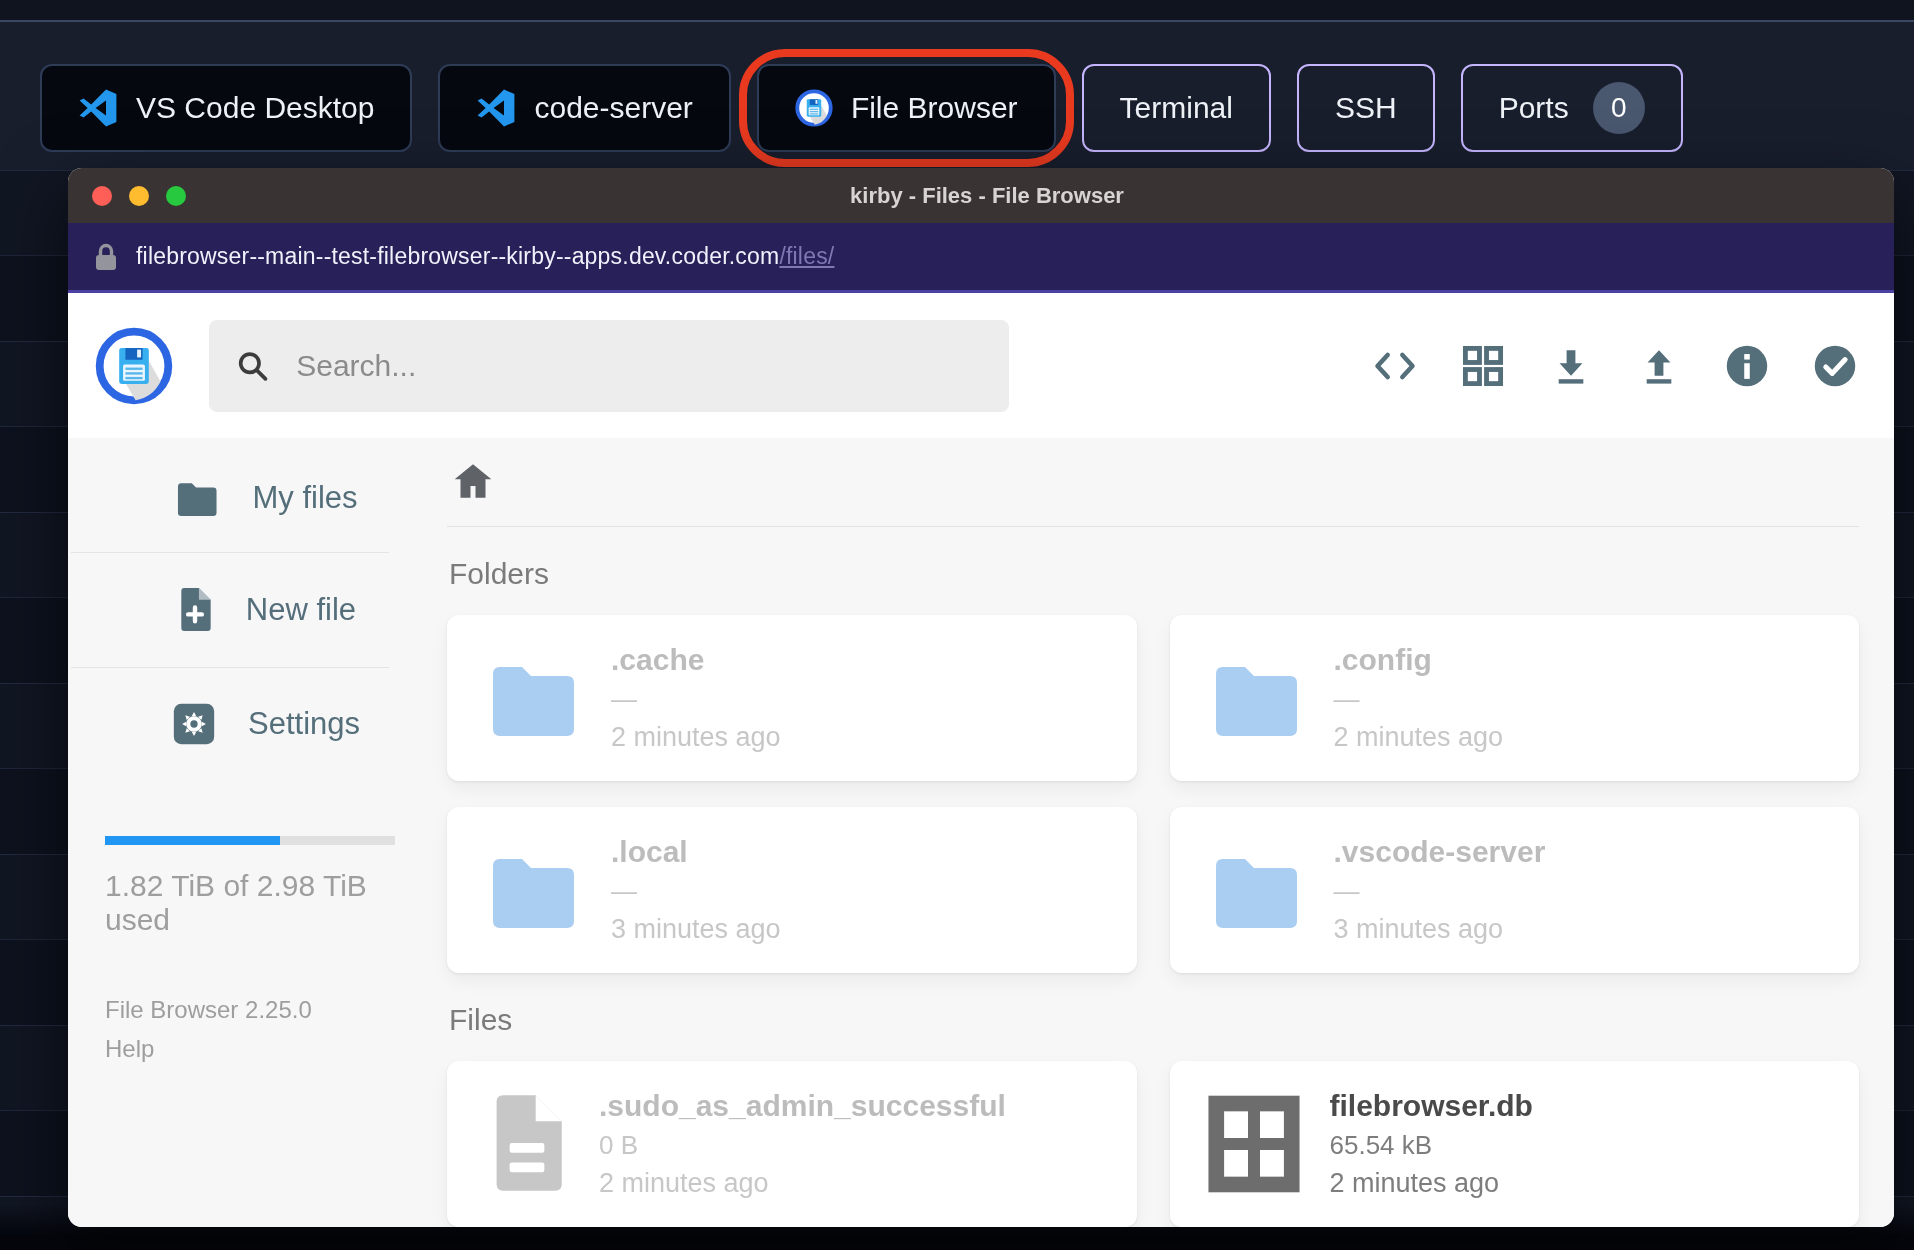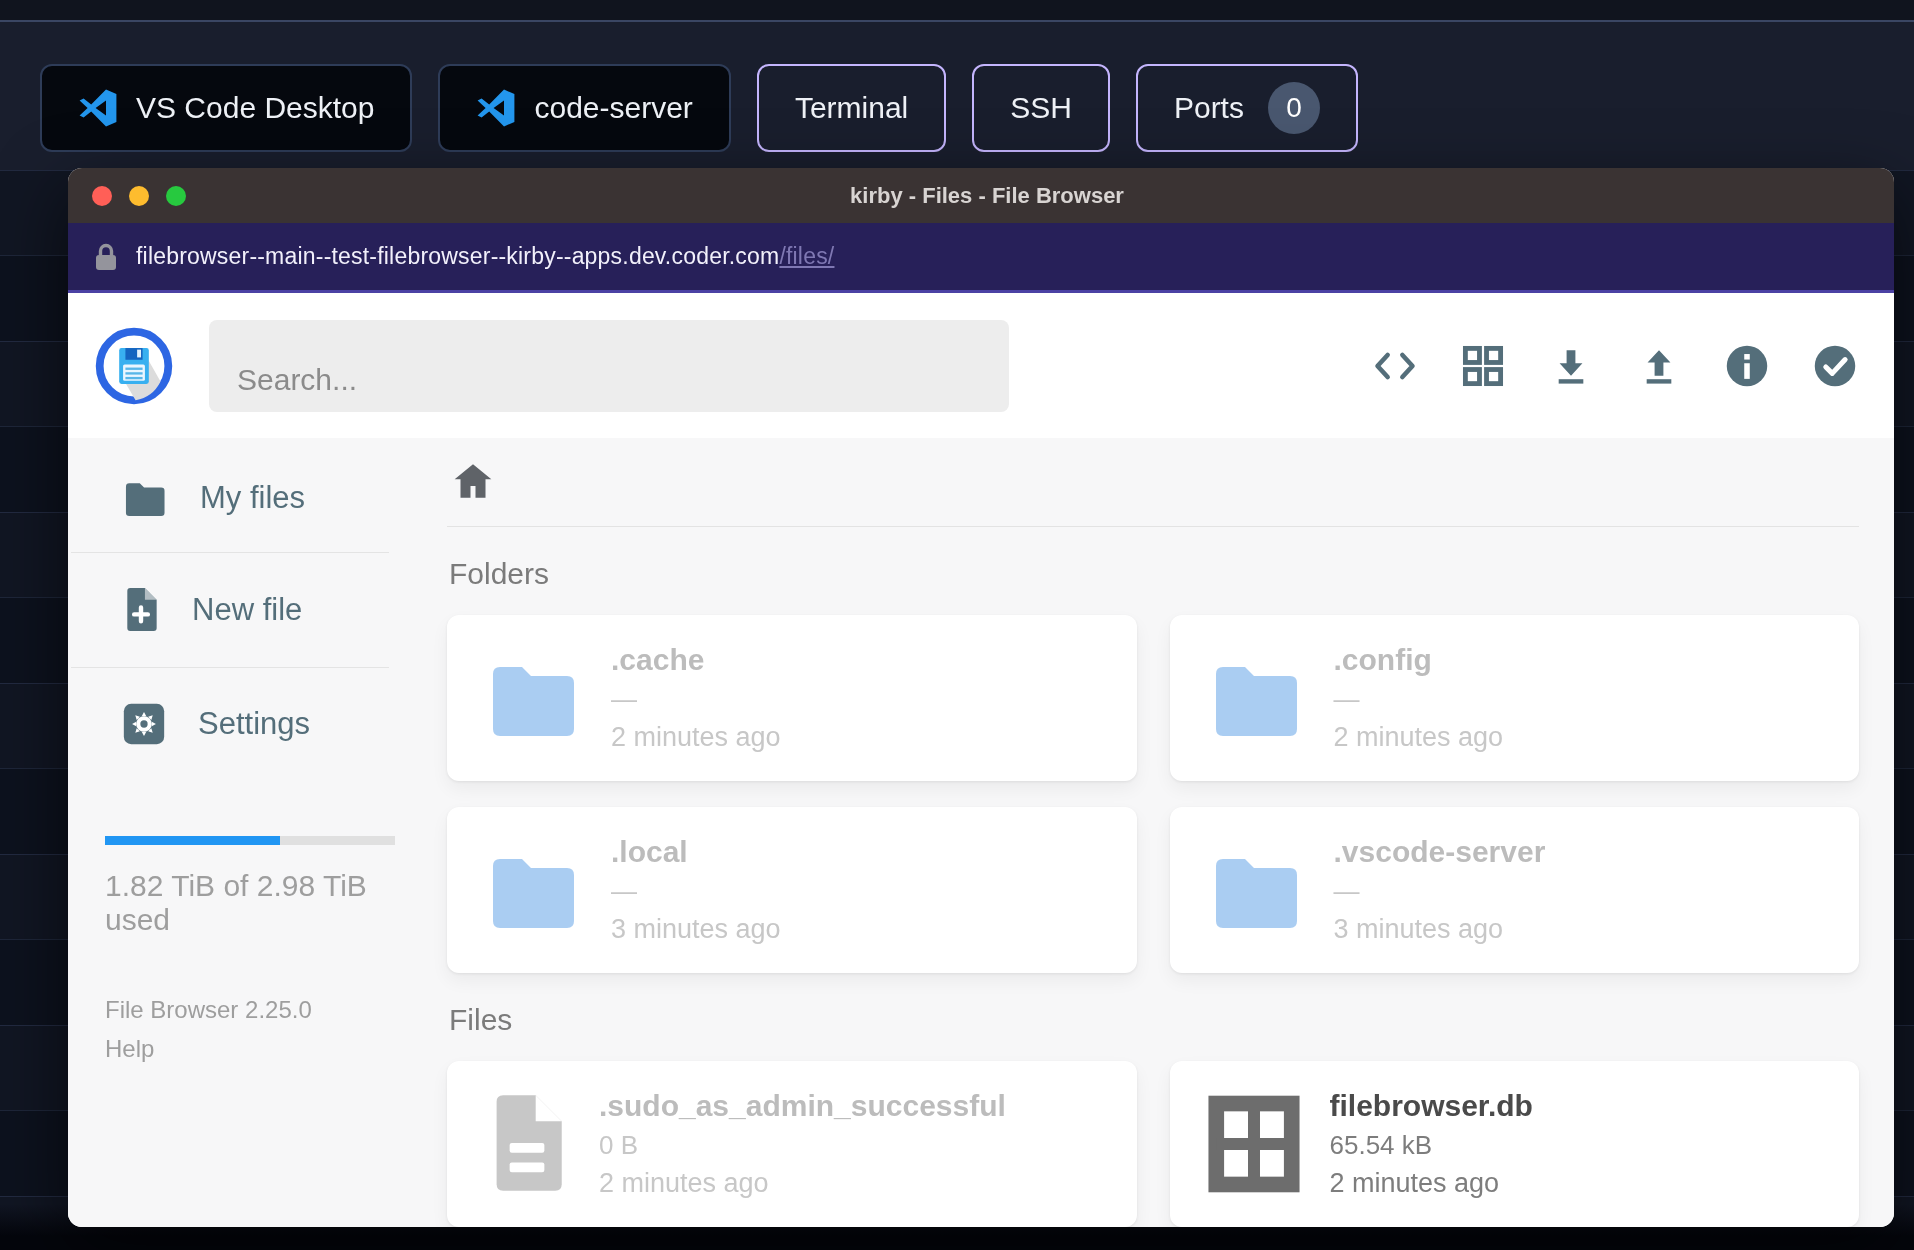--- a/index.html
+++ b/index.html
@@ -37,29 +37,29 @@
   .light{width:20px;height:20px;border-radius:50%;cursor:pointer;}
   .light.red{background:#ff5f57}.light.yellow{background:#febc2e}.light.green{background:#27c93f}
   .win-title{position:absolute;left:12px;right:0;text-align:center;color:#d8d4d2;font-weight:bold;font-size:22px;}
   .urlbar{height:67px;background:#272059;border-bottom:3px solid #4b41a4;display:flex;align-items:center;gap:18px;padding:0 26px;flex:0 0 auto;cursor:text;}
   .url-text{font-size:23px;color:#f2f0fb;letter-spacing:.2px;}
   .url-path{color:#7f78b3;text-decoration:underline;}
   
   .app-header{height:145px;background:#fff;display:flex;align-items:center;flex:0 0 auto;}
   .logo{width:78px;height:78px;margin-left:27px;cursor:pointer;flex:0 0 auto;}
   .search{margin-left:36px;width:800px;height:92px;background:#ededed;border-radius:8px;
-    display:flex;align-items:center;padding:16px 28px;gap:26px;box-sizing:border-box;flex-direction:column;}
+    display:flex;align-items:center;padding:16px 28px;gap:26px;box-sizing:border-box;}
   .search input{border:none;background:transparent;outline:none;font-size:30px;color:#444;width:100%;font-family:inherit;}
   .search input::placeholder{color:#8b8b8b;}
   .toolbar{margin-left:auto;margin-right:36px;display:flex;align-items:center;gap:42px;}
   .tool-btn{width:46px;height:46px;display:flex;align-items:center;justify-content:center;cursor:pointer;background:none;border:none;padding:0;}
   
   .app-body{flex:1;display:flex;background:#f7f7f8;min-height:0;}
   .sidebar{width:342px;flex:0 0 auto;padding-top:14px;}
-  .side-item{display:flex;align-items:center;gap:32px;padding:26px 0 26px 54px;color:#546e7a;font-size:31px;cursor:pointer;}
+  .side-item{display:flex;align-items:center;gap:32px;padding:26px 0 26px 54px;color:#546e7a;font-size:31px;cursor:pointer;justify-content:center;}
   .side-divider{height:1px;background:#e4e4e4;margin:8px 0 8px 3px;width:318px;}
   .usage{margin:64px 0 0 37px;width:290px;}
   .usage-track{height:9px;background:#e0e0e0;overflow:hidden;}
   .usage-fill{height:100%;background:#2196f3;width:60.5%;}
   .usage-text{margin-top:24px;font-size:30px;color:#9e9e9e;}
   .side-meta{margin:56px 0 0 37px;font-size:24px;color:#9e9e9e;line-height:1.45;}
   .help-link{cursor:pointer;display:inline-block;margin-top:4px;}
   
   .main{flex:1;padding:14px 35px 0 37px;min-width:0;}
   .crumb{padding:10px 0 22px 6px;}
@@ -116,20 +116,27 @@
         <use href="#vscode"></use>
       </svg>
     <span>VS Code Desktop</span>
   </div>
   <div class="tab tab-dark">
     <svg class="tab-icon" width="40" height="40" viewBox="0 0 100 100">
         <use href="#vscode"></use>
       </svg>
     <span>code-server</span>
   </div>
+  <div class="tab tab-dark tab-annotated">
+    <svg class="tab-icon" width="38" height="38" viewBox="0 0 100 100">
+        <use href="#fb-logo"></use>
+      </svg>
+    <span>File Browser</span>
+    <span class="ring"></span>
+  </div>
   <div class="tab tab-plain">
     <span>Terminal</span>
   </div>
   <div class="tab tab-plain">
     <span>SSH</span>
   </div>
   <div class="tab tab-plain">
     <span>Ports</span>
     <span class="ports-badge">0</span>
   </div>

